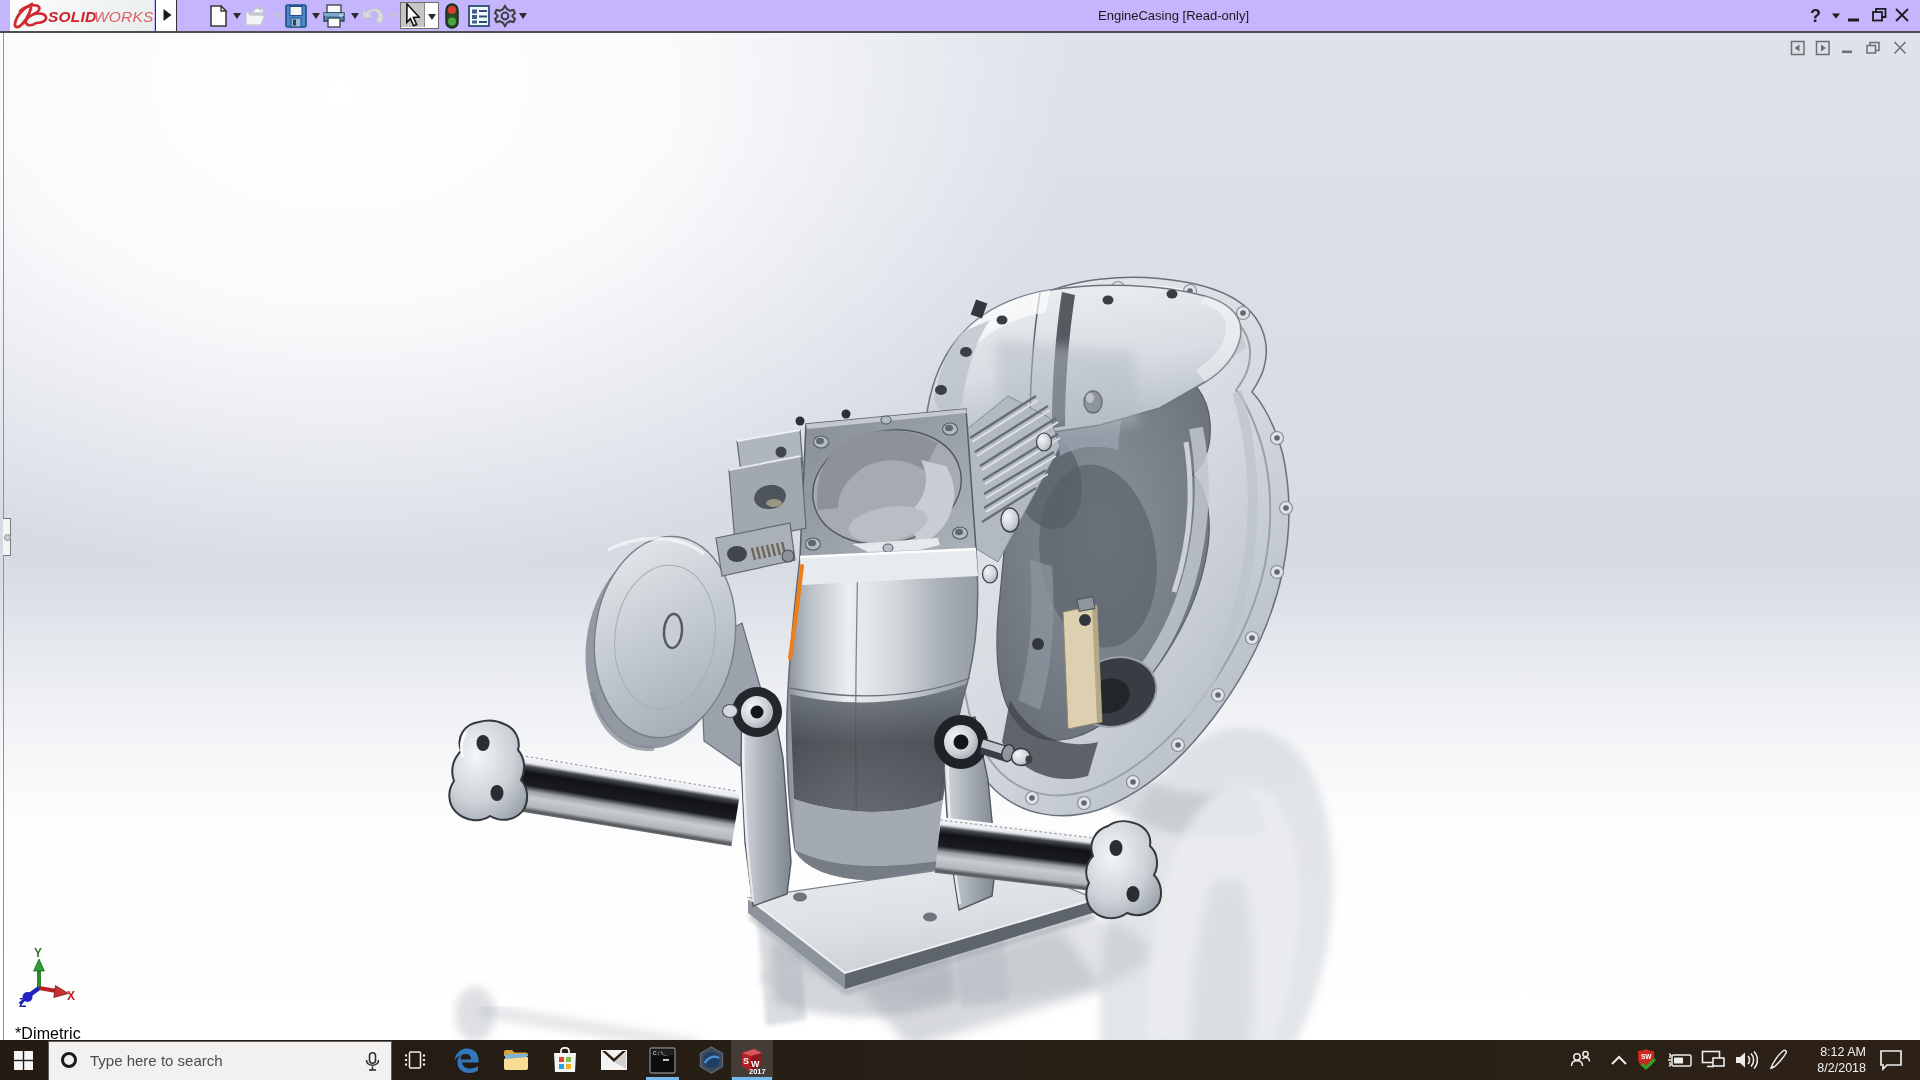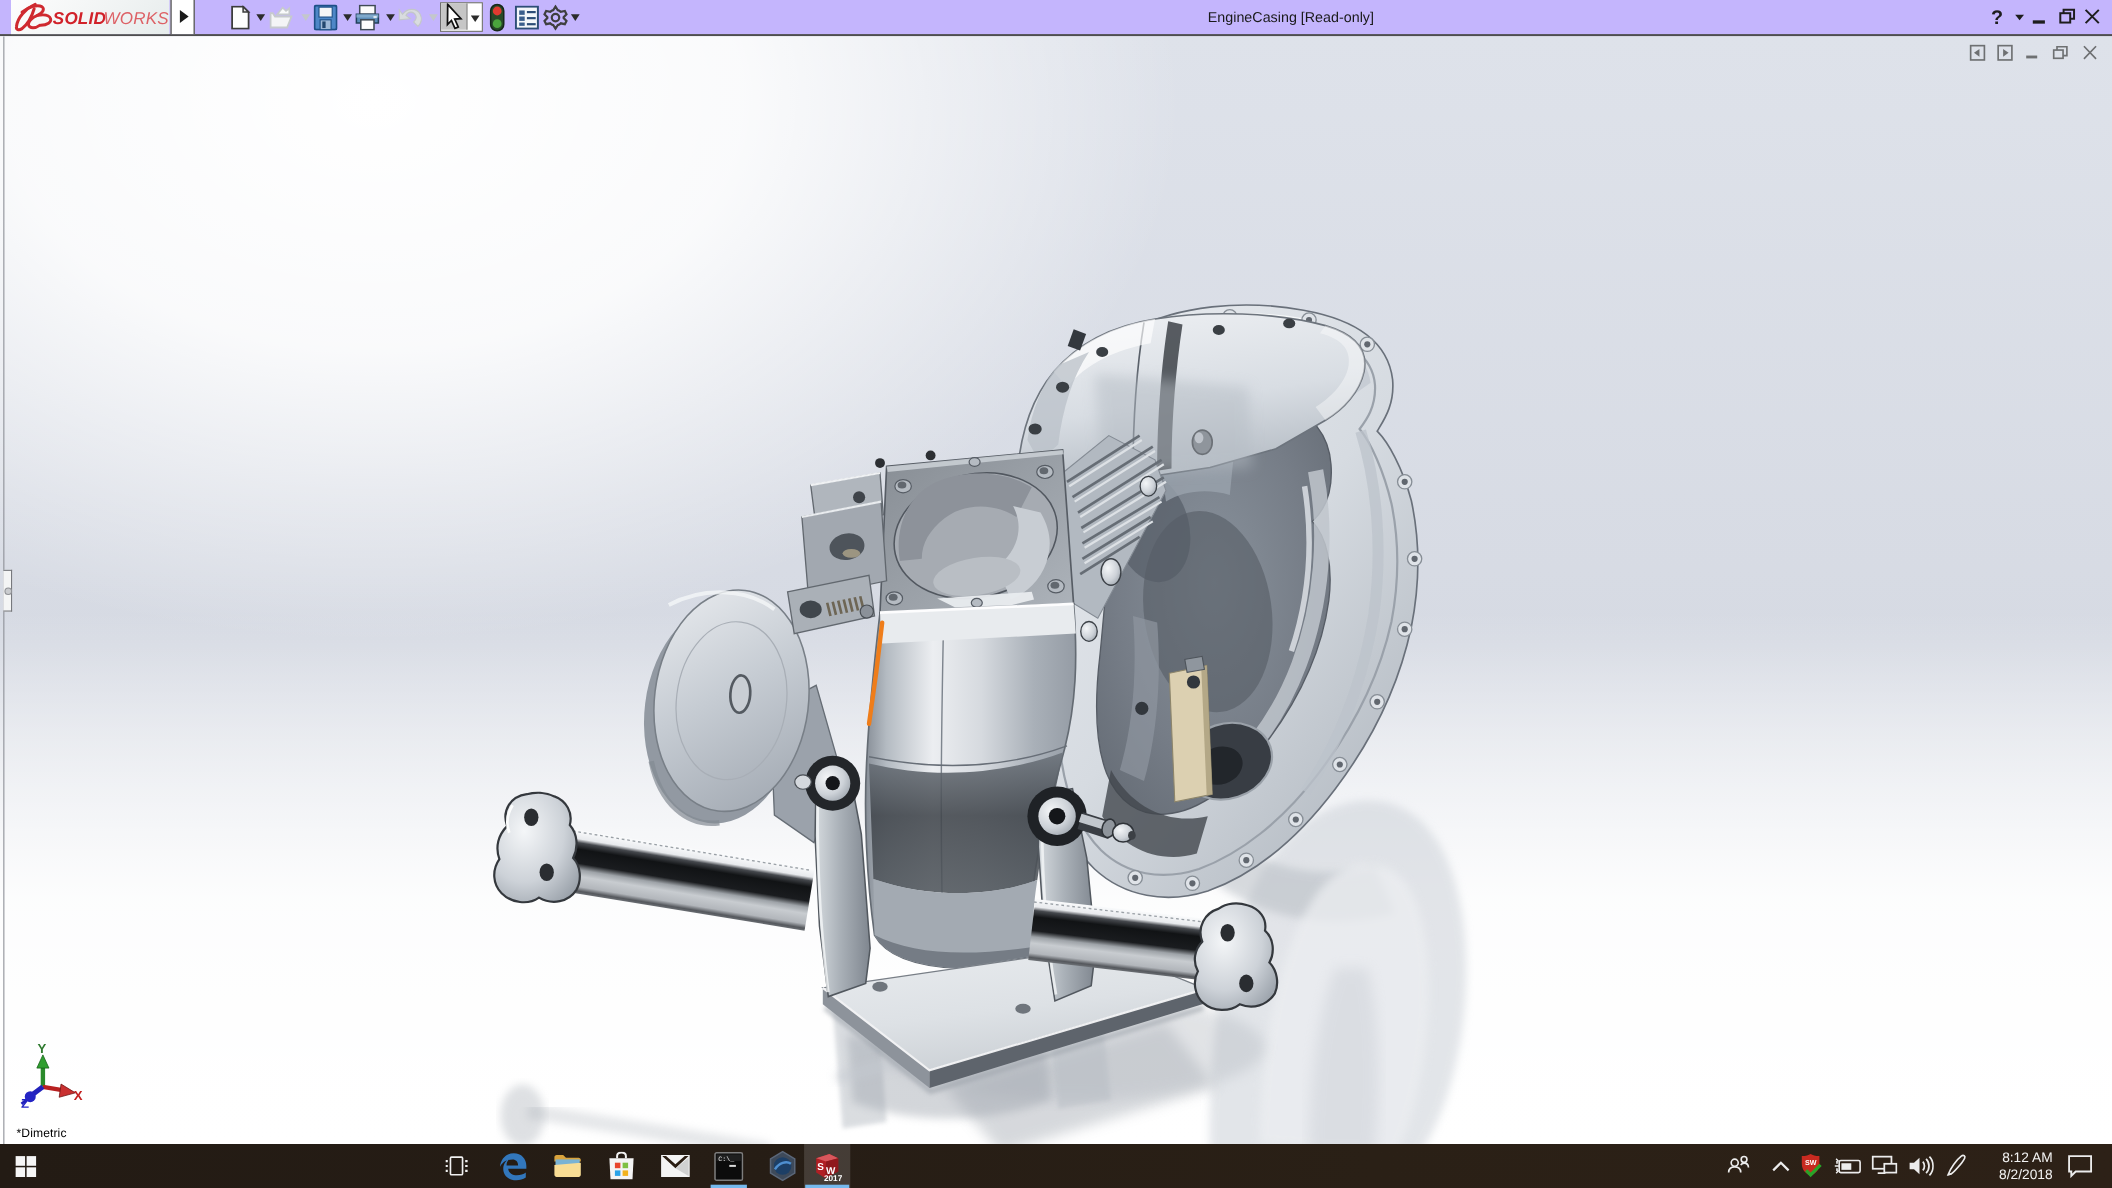--- a/index.html
+++ b/index.html
@@ -18,21 +18,21 @@
   #viewport { position:absolute; left:0; top:33px; width:1920px; height:1007px; overflow:hidden;
     background:
       radial-gradient(ellipse 1050px 700px at 340px 60px, rgba(255,255,255,1) 0%, rgba(255,255,255,0.85) 32%, rgba(255,255,255,0) 70%),
       linear-gradient(180deg, rgba(255,255,255,0) 0%, rgba(255,255,255,0) 52%, rgba(255,255,255,0.9) 78%, #ffffff 100%),
       linear-gradient(180deg, #dee2ea 0%, #d6dae3 55%, #e2e5eb 72%, #f6f7f9 100%);
   }
   #leftline { position:absolute; left:3px; top:0; width:1px; height:1007px; background:#8e9198; }
   #lefttab { position:absolute; left:3px; top:485px; width:8px; height:38px; background:#f4f5f5; border:1px solid #77797e; border-left:none; }
   #lefttab .dot { position:absolute; left:1px; top:15px; width:7px; height:7px; border-radius:50%; background:#c9cbce; border:1px solid #909296; }
   #subctl { position:absolute; right:0px; top:5px; }
-  #dimetric { position:absolute; left:15px; top:992px; font-size:11px; color:#000; letter-spacing:0.1px;}
+  #dimetric { position:absolute; left:15px; top:992px; font-size:16px; color:#000; letter-spacing:0.1px;}
 
   
   #taskbar { position:absolute; left:0; top:1040px; width:1920px; height:40px;
     background:linear-gradient(90deg,#231b14 0%, #261d15 35%, #2a2016 65%, #2d2117 100%); }
   #searchbox { position:absolute; left:48px; top:1px; width:344px; height:39px; background:#f2f1f0; border:1px solid #5d5d5d; border-bottom:none; }
   #searchbox .ring { position:absolute; left:12px; top:10px; width:16px; height:16px; border:3px solid #1c1c1c; border-radius:50%; background:transparent;}
   #searchbox .stext { position:absolute; left:41px; top:10px; font-size:15px; color:#4b4b4b; }
   .tkicon { position:absolute; top:0; width:44px; height:40px; display:flex; align-items:center; justify-content:center; }
   .runline { position:absolute; top:37px; height:3px; background:#76b9ed; }
   #clock { position:absolute; left:1796px; top:4px; width:70px; color:#f2f2f2; font-size:12.5px; text-align:right; line-height:16px; }
@@ -537,20 +537,30 @@
 </div>
 
 <div id="taskbar">
 
   <svg style="position:absolute; left:14px; top:11px;" width="19" height="19" viewBox="0 0 19 19">
     <rect x="0" y="0" width="8.8" height="8.8" fill="#f6f6f6"></rect>
     <rect x="10.2" y="0" width="8.8" height="8.8" fill="#f6f6f6"></rect>
     <rect x="0" y="10.2" width="8.8" height="8.8" fill="#f6f6f6"></rect>
     <rect x="10.2" y="10.2" width="8.8" height="8.8" fill="#f6f6f6"></rect>
   </svg>
+  <div id="searchbox">
+    <div class="ring"></div>
+    <div class="stext" style="left:41px;">Type here to search</div>
+    <svg style="position:absolute; left:316px; top:10px;" width="15" height="20" viewBox="0 0 15 20">
+      <rect x="4.5" y="0.8" width="6" height="10.5" rx="3" fill="none" stroke="#303030" stroke-width="1.6"></rect>
+      <path d="M1.5 8 C1.5 15, 13.5 15, 13.5 8" fill="none" stroke="#303030" stroke-width="1.6"></path>
+      <line x1="7.5" y1="14.5" x2="7.5" y2="18" stroke="#303030" stroke-width="1.6"></line>
+      <line x1="4" y1="18" x2="11" y2="18" stroke="#303030" stroke-width="1.6"></line>
+    </svg>
+  </div>
 
   <div class="tkicon" style="left:394px;">
     <svg width="22" height="18" viewBox="0 0 22 18">
       <g stroke="#f0f0f0" stroke-width="1.5" fill="none">
         <rect x="4.5" y="1" width="11" height="16" rx="1"></rect>
         <path d="M1 3.5 L1 5.5 M1 8 L1 10 M1 12.5 L1 14.5" stroke-width="2.2"></path>
         <path d="M19 3.5 L19 5.5 M19 8 L19 10 M19 12.5 L19 14.5" stroke-width="2.2"></path>
       </g>
     </svg>
   </div>

